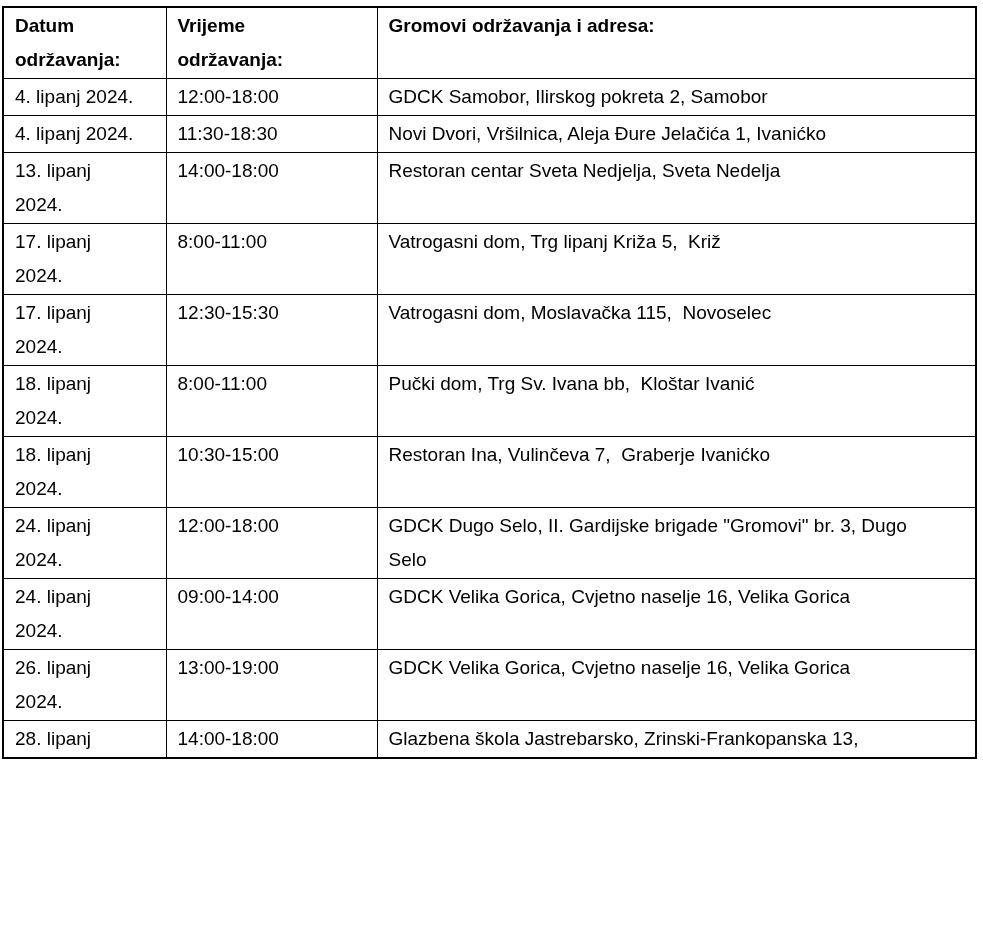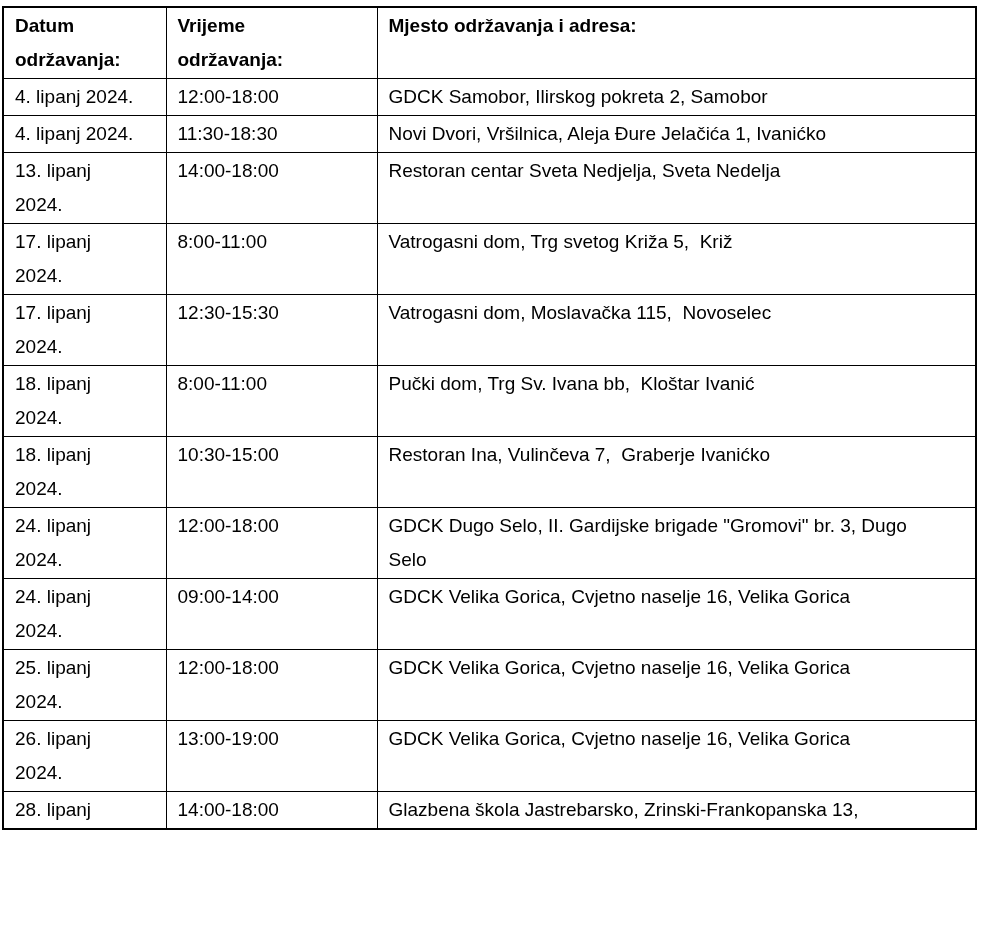--- a/index.html
+++ b/index.html
@@ -65,21 +65,21 @@
       <tr>
           <th>
             <div class="line">Datum</div>
             <div class="line">održavanja:</div>
           </th>
           <th>
             <div class="line">Vrijeme</div>
             <div class="line">održavanja:</div>
           </th>
           <th>
-            <div class="line">Mjesto održavanja i adresa:</div>
+            <div class="line">Gromovi održavanja i adresa:</div>
           </th>
         </tr>
     </thead>
     <tbody>
         <tr>
           <td>
             <div class="line">4. lipanj 2024.</div>
           </td>
           <td>
             <div class="line">12:00-18:00</div>
@@ -113,21 +113,21 @@
         </tr>
         <tr>
           <td>
             <div class="line">17. lipanj</div>
             <div class="line">2024.</div>
           </td>
           <td>
             <div class="line">8:00-11:00</div>
           </td>
           <td>
-            <div class="line">Vatrogasni dom, Trg svetog Križa 5,  Križ</div>
+            <div class="line">Vatrogasni dom, Trg lipanj Križa 5,  Križ</div>
           </td>
         </tr>
         <tr>
           <td>
             <div class="line">17. lipanj</div>
             <div class="line">2024.</div>
           </td>
           <td>
             <div class="line">12:30-15:30</div>
           </td>
@@ -172,32 +172,20 @@
             <div class="line">Selo</div>
           </td>
         </tr>
         <tr>
           <td>
             <div class="line">24. lipanj</div>
             <div class="line">2024.</div>
           </td>
           <td>
             <div class="line">09:00-14:00</div>
-          </td>
-          <td>
-            <div class="line">GDCK Velika Gorica, Cvjetno naselje 16, Velika Gorica</div>
-          </td>
-        </tr>
-        <tr>
-          <td>
-            <div class="line">25. lipanj</div>
-            <div class="line">2024.</div>
-          </td>
-          <td>
-            <div class="line">12:00-18:00</div>
           </td>
           <td>
             <div class="line">GDCK Velika Gorica, Cvjetno naselje 16, Velika Gorica</div>
           </td>
         </tr>
         <tr>
           <td>
             <div class="line">26. lipanj</div>
             <div class="line">2024.</div>
           </td>

